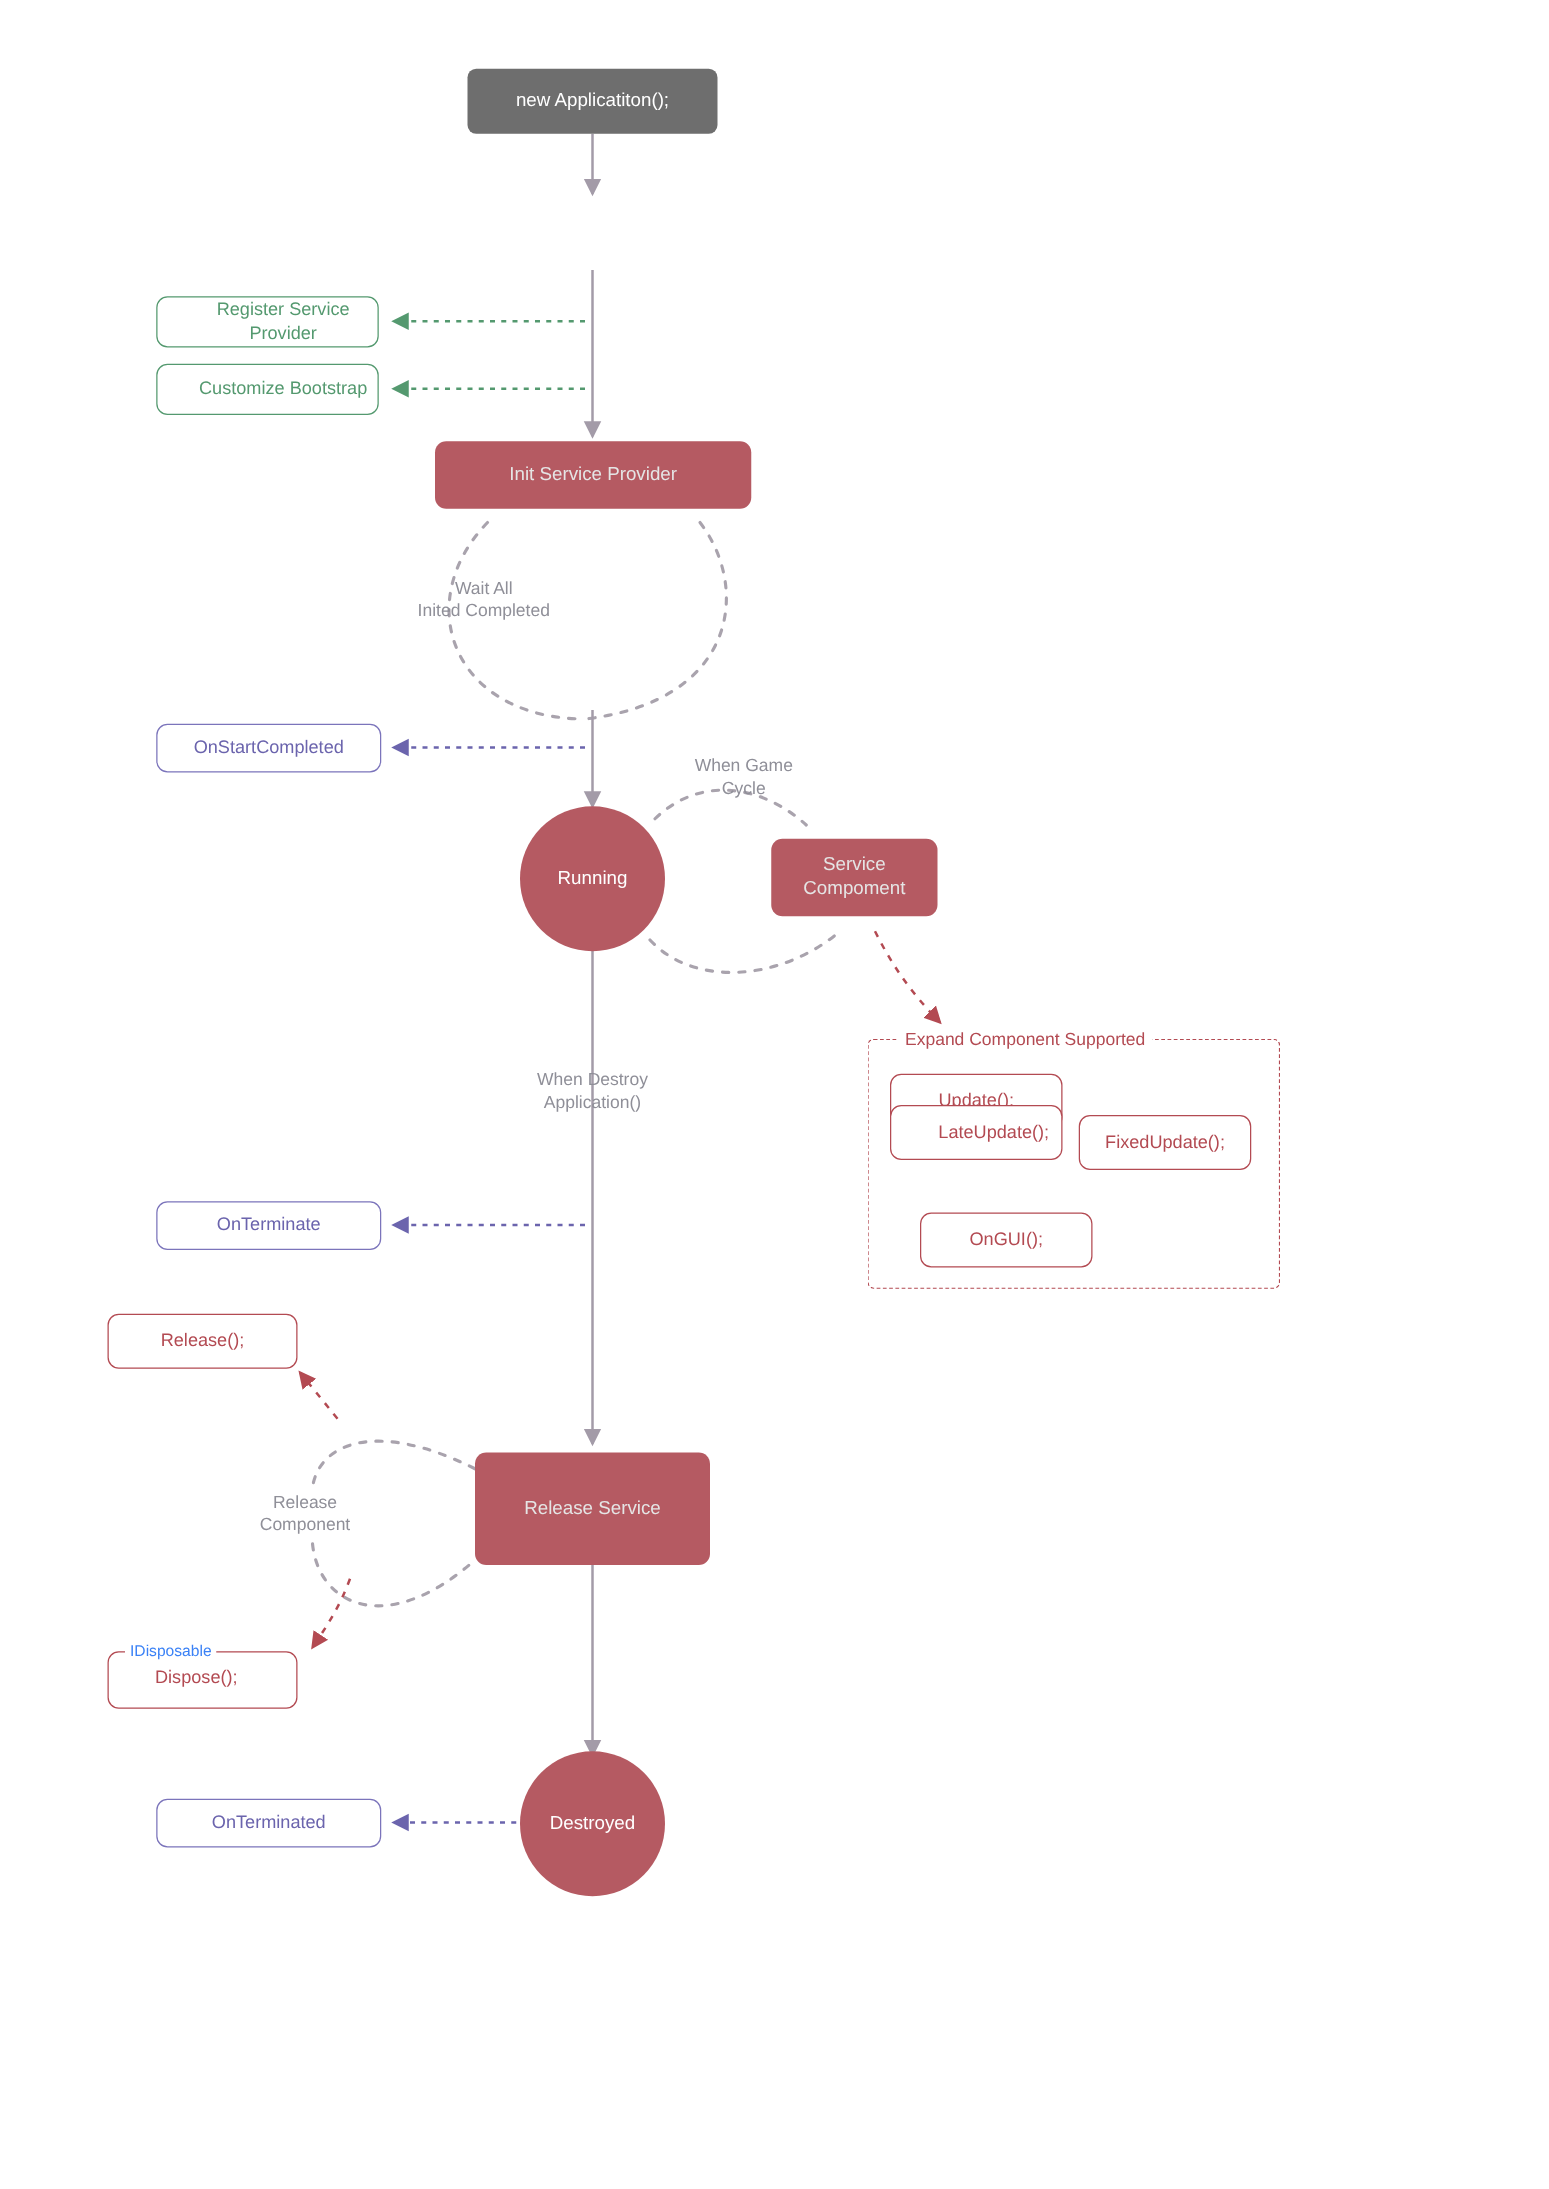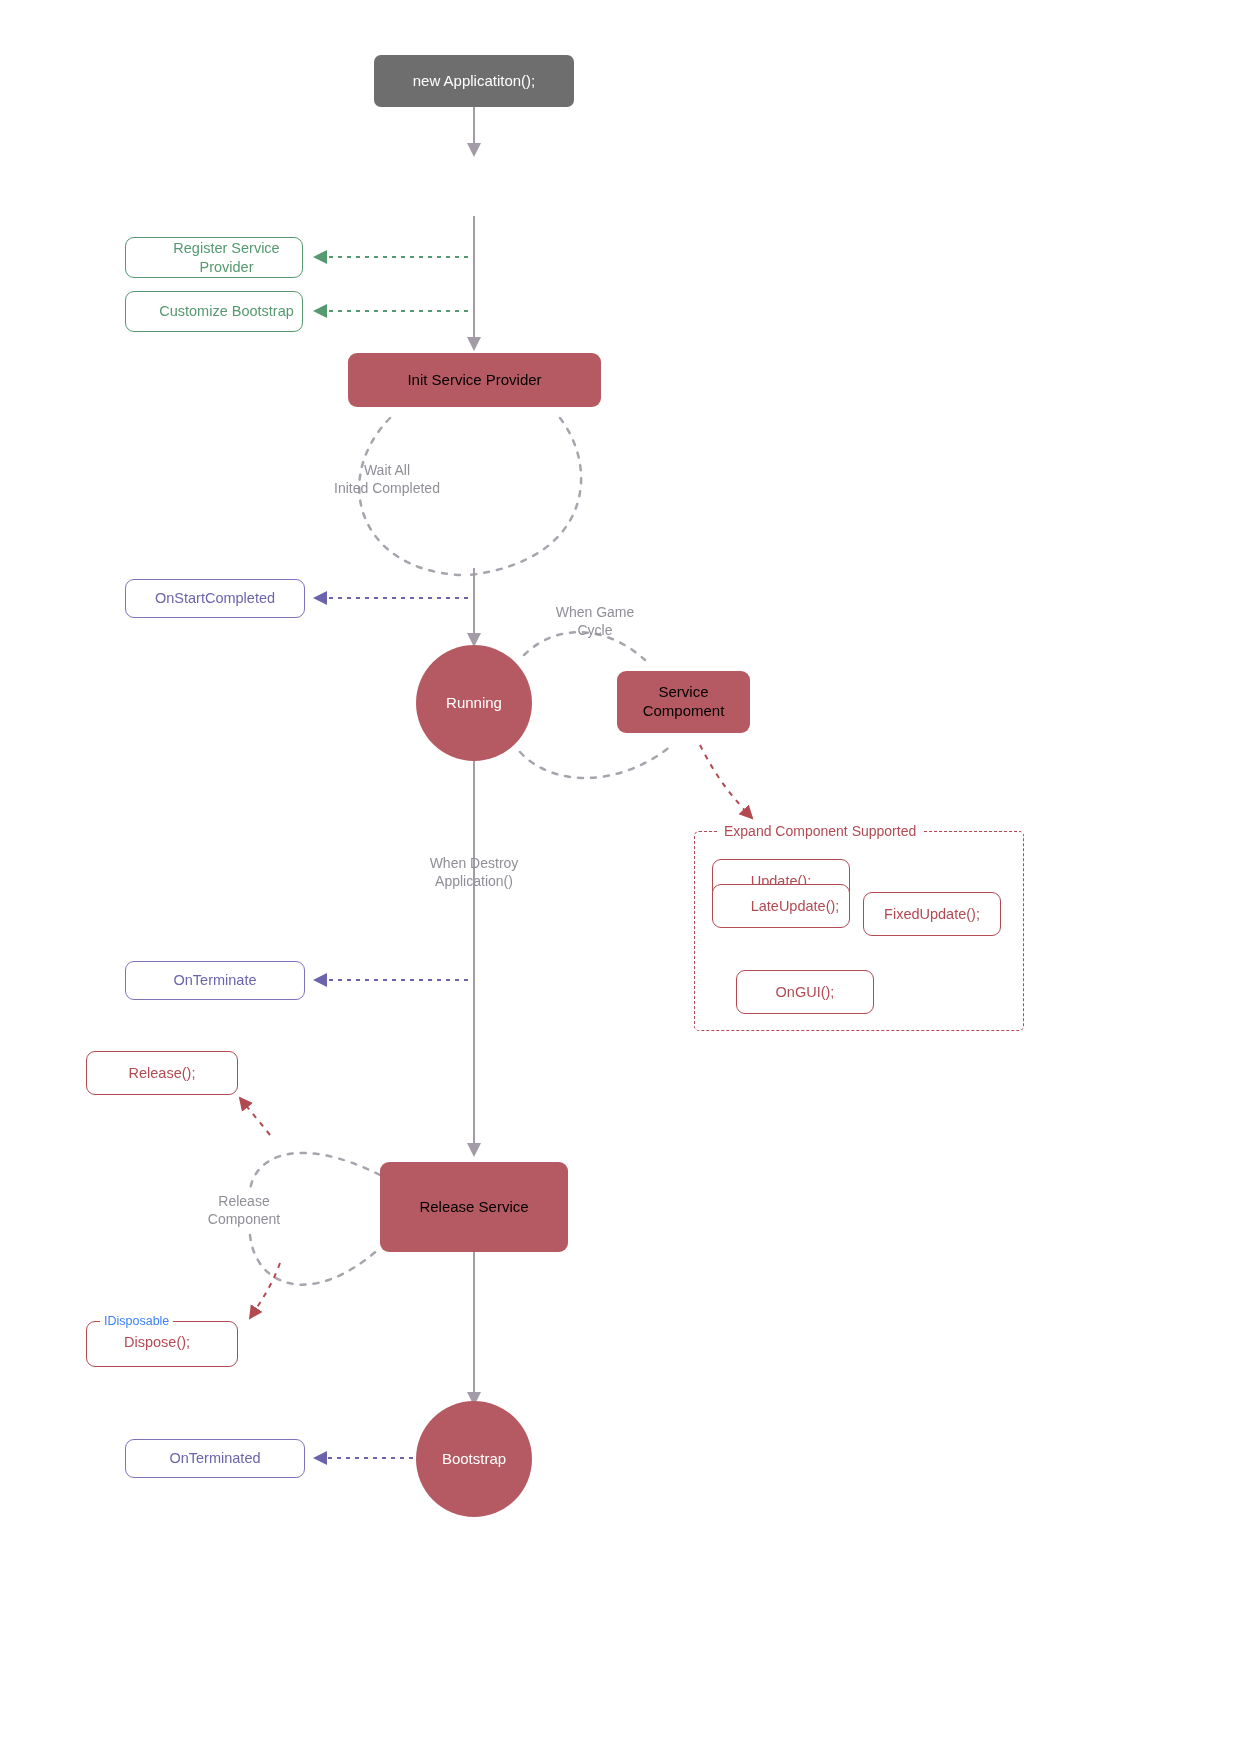--- a/index.html
+++ b/index.html
@@ -45,21 +45,21 @@
     font-size: 15px;
   }
   .n-green {
     background: #65a57f;
     color: #ffffff;
     border-radius: 9px;
     font-size: 15px;
   }
   .n-red {
     background: #b55a62;
-    color: #000000;
+    color: #e5e5e5;
     border-radius: 9px;
     font-size: 15px;
   }
   .n-circle {
     background: #b55a62;
     color: #ffffff;
     border-radius: 50%;
     font-size: 15px;
   }
   
@@ -191,21 +191,21 @@
 
   <div class="node n-gray" style="left:374px; top:55px; width:200px; height:52px;">new Applicatiton();</div>
 
 
   <div class="node n-red" style="left:348px; top:353px; width:253px; height:54px;">Init Service Provider</div>
 
   <div class="node n-red" style="left:380px; top:1162px; width:188px; height:90px;">Release Service</div>
 
   <div class="node n-circle" style="left:416px; top:645px; width:116px; height:116px;">Running</div>
 
-  <div class="node n-circle" style="left:416px; top:1401px; width:116px; height:116px;">Bootstrap</div>
+  <div class="node n-circle" style="left:416px; top:1401px; width:116px; height:116px;">Destroyed</div>
 
   <div class="node o-green" style="left:125px; top:237px; width:178px; height:41px;">Register Service Provider</div>
 
   <div class="node o-green" style="left:125px; top:291px; width:178px; height:41px;">Customize Bootstrap</div>
 
   <div class="node o-purple" style="left:125px; top:579px; width:180px; height:39px;">OnStartCompleted</div>
 
   <div class="node o-purple" style="left:125px; top:961px; width:180px; height:39px;">OnTerminate</div>
 
   <div class="node o-purple" style="left:125px; top:1439px; width:180px; height:39px;">OnTerminated</div>

